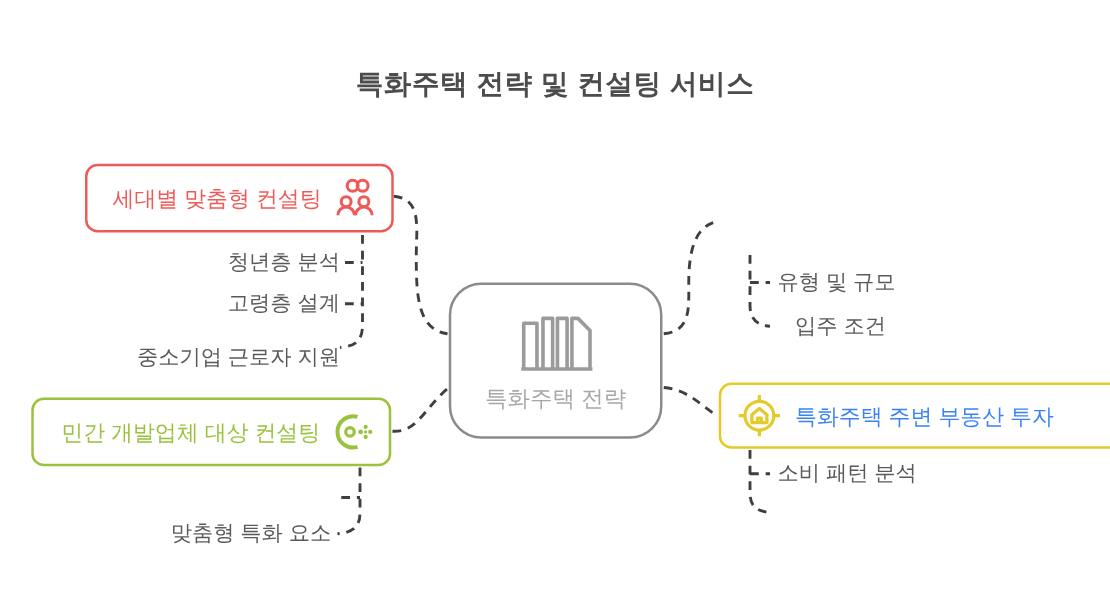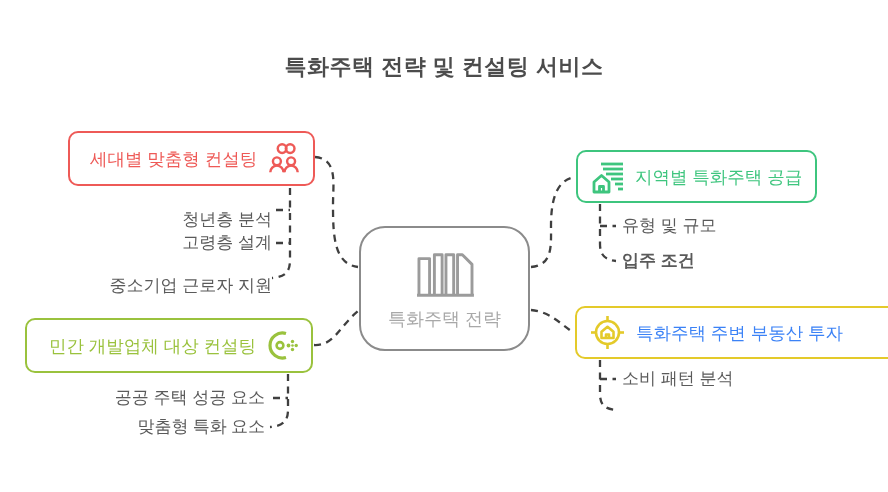--- a/index.html
+++ b/index.html
@@ -30,29 +30,29 @@
   #branch-3{left:575px;top:306px;width:335px;height:53px;border-color:#e4ca2a;color:#3b82f6;padding:0 12px 0 12px;}
   #branch-3 .bicon{margin-right:10px;}
   .center-node{
     left:359px;top:226px;width:171px;height:125px;border:2.5px solid #8b8b8b;border-radius:26px;
     flex-direction:column;justify-content:center;align-items:center;gap:6px;
   }
   .center-label{font-size:18px;color:#a8a8a8;}
   .item{position:absolute;font-size:17px;color:#5a5a5a;line-height:20px;white-space:nowrap;text-align:right;}
   .item.r{text-align:right;}
   
-  #item-0-0{right:616px;top:210px;}
+  #item-0-0{right:616px;top:200px;}
   #item-0-1{right:616px;top:233px;}
   #item-0-2{right:616px;top:266px;margin-top:10px;}
   
   #item-1-0{left:622px;top:216px;}
-  #item-1-1{left:622px;top:251px;font-weight:bold;}
+  #item-1-1{left:636px;top:251px;}
   
   #item-2-0{right:623px;top:388px;}
-  #item-2-1{right:623px;top:417px;font-family:Liberation Serif, serif;}
+  #item-2-1{right:623px;top:417px;}
   
   #item-3-0{left:622px;top:369px;}
   #item-3-1{left:622px;top:400px;}
 </style>
 </head>
 <body>
 
 <div class="canvas">
 
   <svg class="connectors" viewBox="0 0 888 492">
@@ -105,37 +105,20 @@
           <circle cx="25.5" cy="21.5" r="4.2"></circle>
           <path d="M18.5,33 a7,7 0 0 1 14,0"></path>
         </g>
       </svg>
     </span>
   </div>
   <div class="item r" id="item-0-0">청년층 분석</div>
   <div class="item r" id="item-0-1">고령층 설계</div>
   <div class="item r" id="item-0-2">중소기업 근로자 지원</div>
 
-  <div class="node branch" id="branch-1">
-    <span class="bicon">
-      <svg width="36" height="36" viewBox="0 0 36 36">
-        <g fill="none" stroke="#3ec57e" stroke-width="2.8" stroke-linejoin="round">
-          <path d="M11,5 H33"></path>
-          <path d="M13,10 H33"></path>
-          <path d="M16,15 H33"></path>
-          <path d="M21,20 H33"></path>
-          <path d="M25,25 H33"></path>
-          <path d="M28,30 H33"></path>
-          <path d="M4,33 V23 L11.5,16.5 L19,23 V33 Z"></path>
-          <path d="M9.5,33 V27.5 H13.5 V33"></path>
-        </g>
-      </svg>
-    </span>
-    <span class="blabel">지역별 특화주택 공급</span>
-  </div>
   <div class="item" id="item-1-0">유형 및 규모</div>
   <div class="item" id="item-1-1">입주 조건</div>
 
   <div class="node branch" id="branch-2">
     <span class="blabel">민간 개발업체 대상 컨설팅</span>
     <span class="bicon">
       <svg width="37" height="37" viewBox="0 0 37 37">
         <g stroke="#9ac23d" fill="none">
           <path d="M24,6.5 A12.5,12.5 0 1 0 24,30.5" stroke-width="3.2"></path>
           <circle cx="18" cy="18.5" r="3.4" stroke-width="2.6"></circle>
@@ -143,21 +126,20 @@
             <circle cx="26.5" cy="18.5" r="1.9"></circle>
             <circle cx="30.5" cy="14.5" r="1.7"></circle>
             <circle cx="30.5" cy="22.5" r="1.7"></circle>
             <circle cx="34.2" cy="18.5" r="1.7"></circle>
             <circle cx="30.5" cy="18.5" r="1.3"></circle>
           </g>
         </g>
       </svg>
     </span>
   </div>
-  <div class="item r" id="item-2-0">공공 주택 성공 요소</div>
   <div class="item r" id="item-2-1">맞춤형 특화 요소</div>
 
   <div class="node branch" id="branch-3">
     <span class="bicon">
       <svg width="37" height="37" viewBox="0 0 37 37">
         <g fill="none" stroke="#e4ca2a" stroke-width="2.6" stroke-linejoin="round">
           <circle cx="18.5" cy="18.5" r="11.5"></circle>
           <path d="M18.5,2 V6.5"></path>
           <path d="M18.5,30.5 V35"></path>
           <path d="M2,18.5 H6.5"></path>

